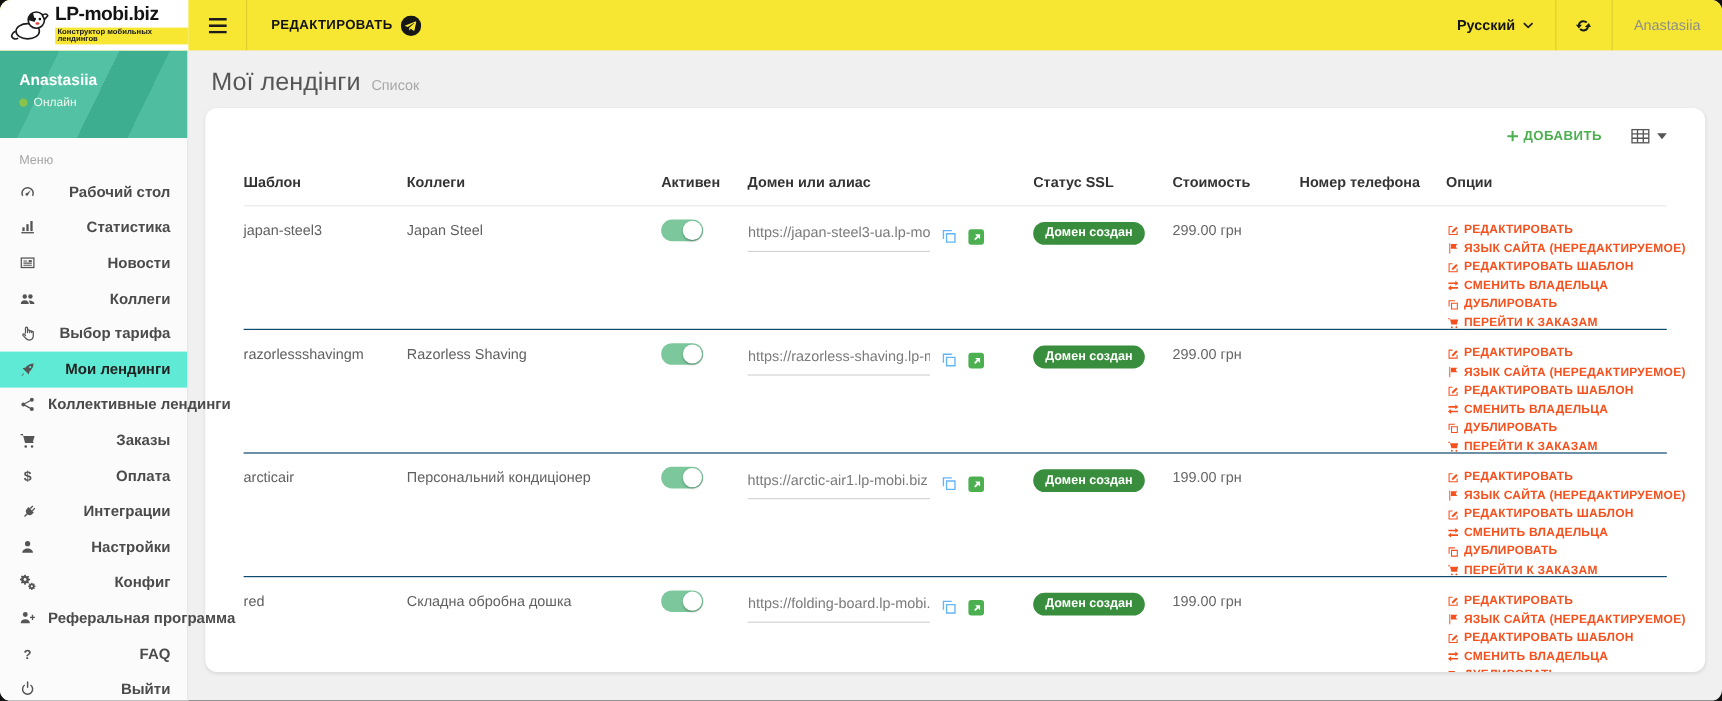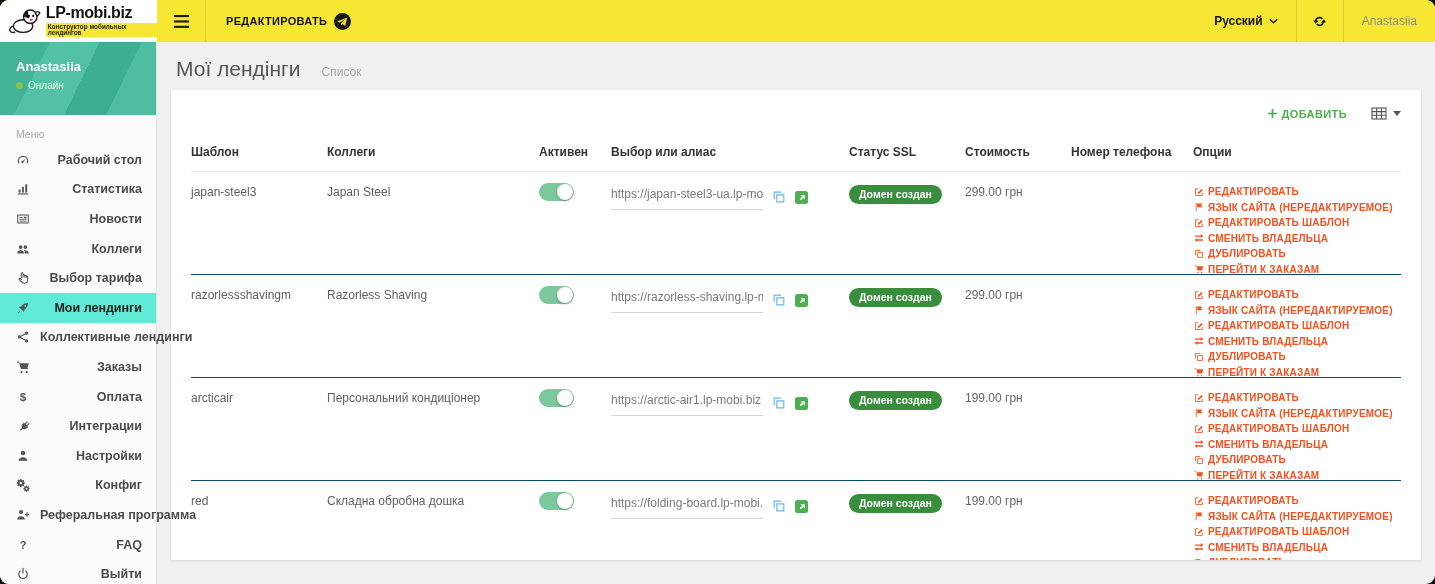--- a/index.html
+++ b/index.html
@@ -31,22 +31,22 @@
   .menu-label{padding:13px 16px 5px;font-size:10.5px;color:#a6a6a6;}
   .menu-item{height:29.6px;display:flex;align-items:center;gap:9px;padding:0 14px;font-size:12.5px;font-weight:600;color:#4b4b4b;cursor:pointer;white-space:nowrap;justify-content:space-between;}
   .menu-item.active{background:#5eead4;color:#222;font-weight:700;}
   .mi-icon{width:17px;min-width:17px;height:15px;color:#555;display:flex;align-items:center;justify-content:center;}
   .mi-icon svg{width:14px;height:14px;}
 
   
   .main{position:absolute;top:42px;left:157px;right:0;bottom:0;padding:0 14px;box-sizing:border-box;overflow:hidden;}
   .page-head{padding:15px 5px 9px;display:flex;align-items:baseline;gap:9px;}
   .page-title{font-size:21px;color:#565656;font-weight:400;}
-  .page-sub{font-size:12px;color:#a8a8a8;margin-left:12px;}
-  .card{background:#fff;border-radius:0;box-shadow:0 1px 3px rgba(0,0,0,.09);padding:0 20px;box-sizing:border-box;height:470px;overflow:hidden;}
+  .page-sub{font-size:12px;color:#a8a8a8;}
+  .card{background:#fff;border-radius:10px;box-shadow:0 1px 3px rgba(0,0,0,.09);padding:0 32px;box-sizing:border-box;height:470px;overflow:hidden;}
   .toolbar{height:47px;display:flex;align-items:center;justify-content:flex-end;gap:24px;}
   .add-btn{display:flex;align-items:center;gap:5px;color:#4caf50;font-size:11px;font-weight:800;letter-spacing:.4px;cursor:pointer;}
   .grid-btn{display:flex;align-items:center;gap:6px;color:#555;cursor:pointer;}
   .caret{width:0;height:0;border-left:4px solid transparent;border-right:4px solid transparent;border-top:5px solid #555;}
 
   .thead,.trow{display:grid;grid-template-columns:136px 212px 72px 238px 116px 106px 122px 1fr;align-items:start;}
   .thead{font-size:12px;font-weight:700;color:#333;padding:8px 0 12px;border-bottom:1px solid #e9e9e9;}
   .trow{border-bottom:1px solid #0c4a6e;height:103px;box-sizing:border-box;padding-top:13px;font-size:12px;color:#606060;}
   .cell{padding-right:10px;}
 
@@ -328,21 +328,21 @@
             </g>
           </svg>
           <span class="caret"></span>
         </div>
       </div>
 
       <div class="thead">
         <div class="cell">Шаблон</div>
         <div class="cell">Коллеги</div>
         <div class="cell">Активен</div>
-        <div class="cell">Выбор или алиас</div>
+        <div class="cell">Домен или алиас</div>
         <div class="cell">Статус SSL</div>
         <div class="cell">Стоимость</div>
         <div class="cell">Номер телефона</div>
         <div class="cell">Опции</div>
       </div>
 
         <div class="trow">
           <div class="cell">japan-steel3</div>
           <div class="cell">Japan Steel</div>
           <div class="cell">

